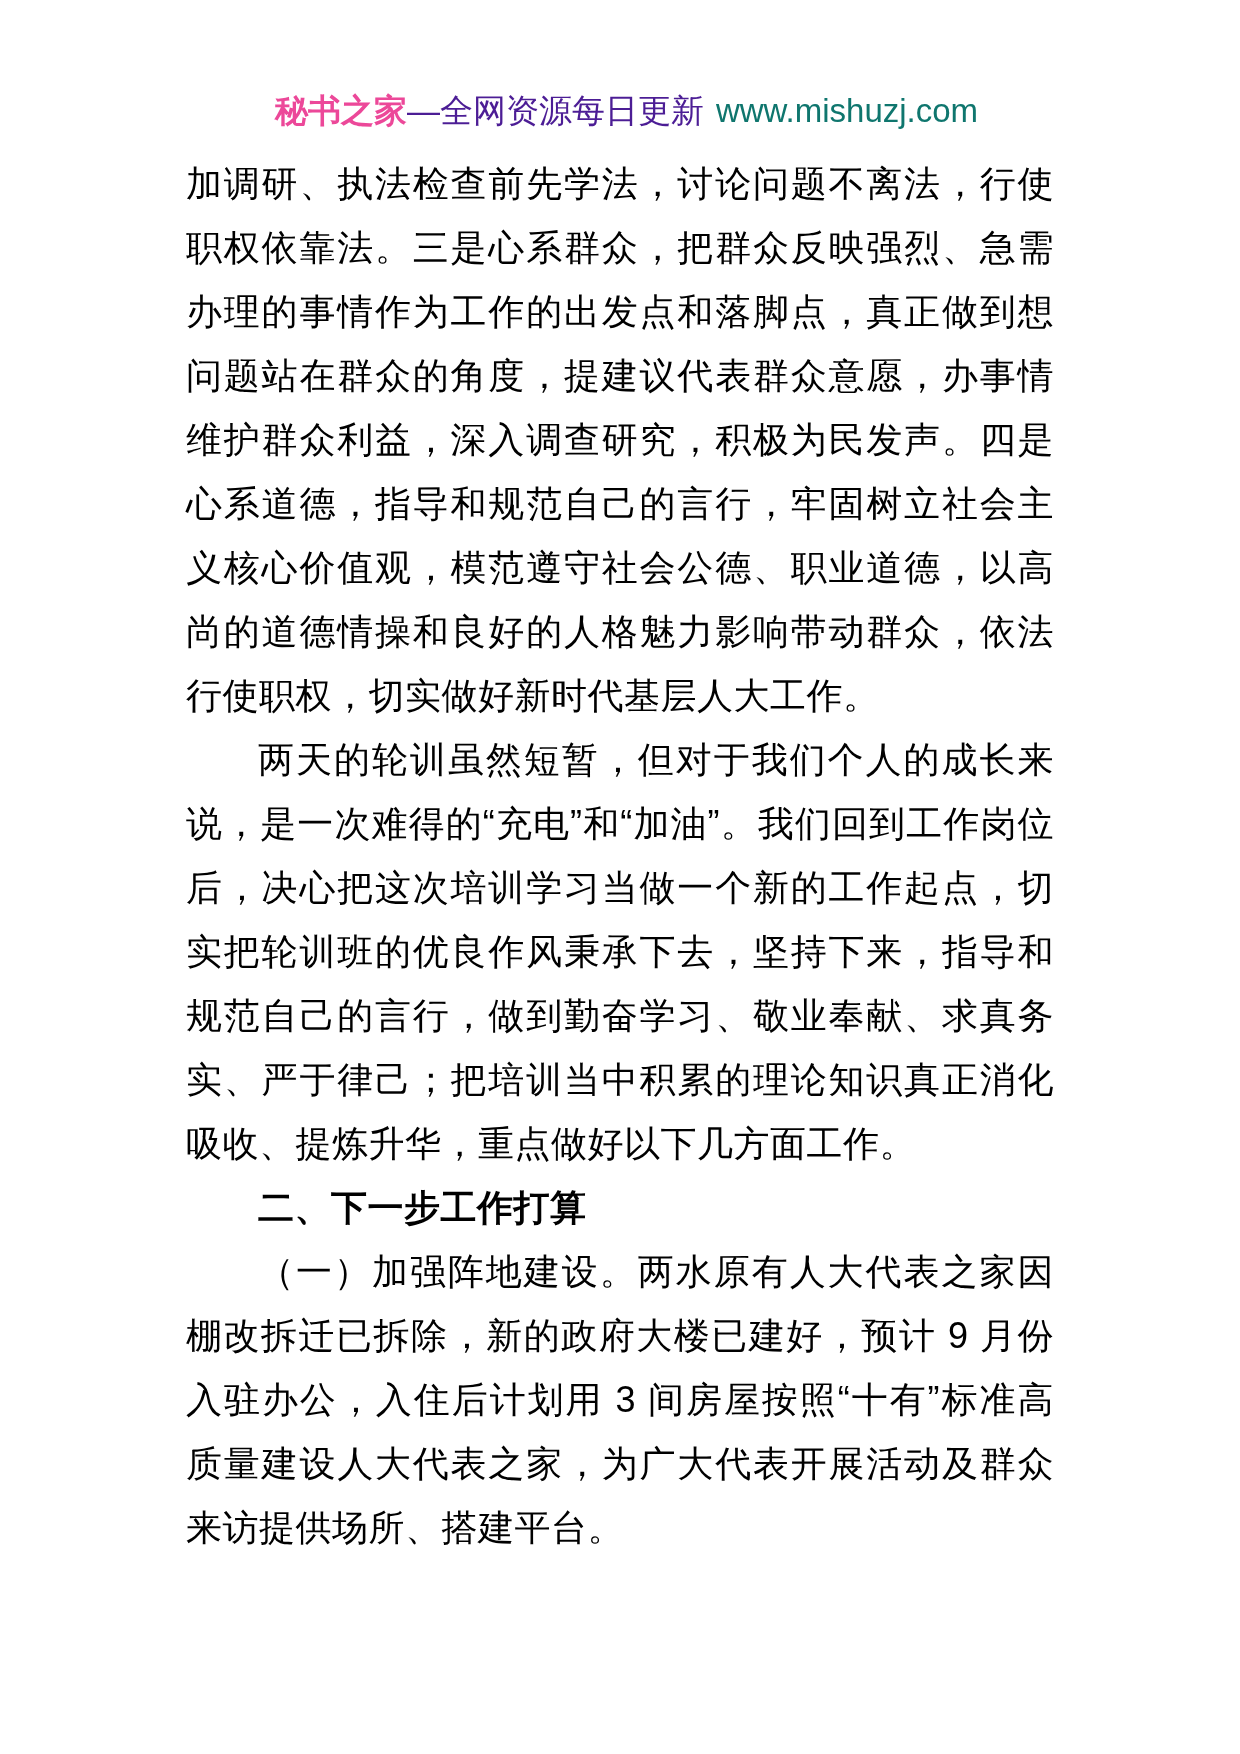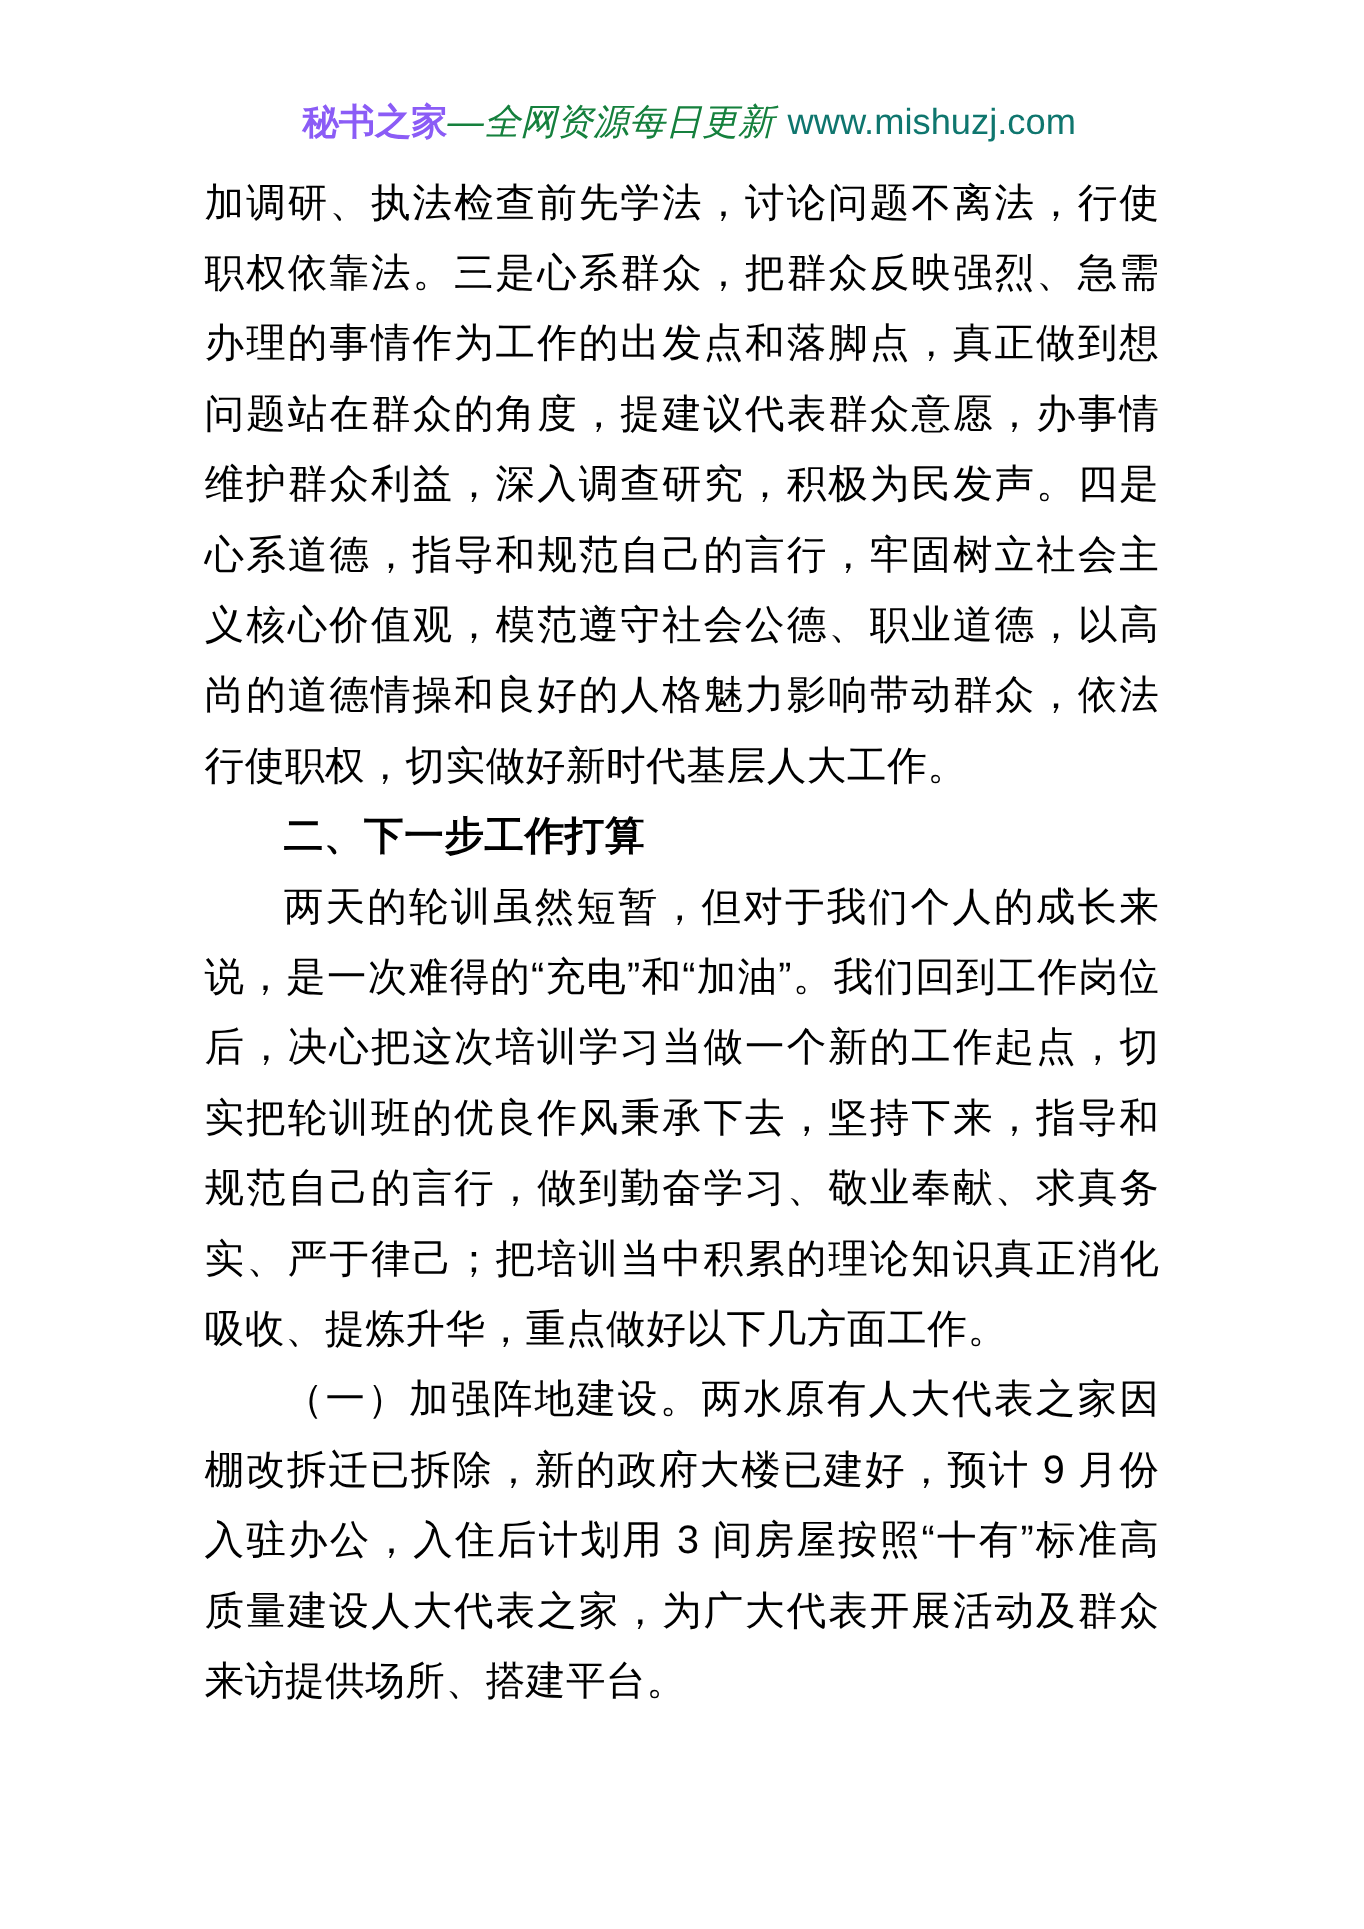--- a/index.html
+++ b/index.html
@@ -17,28 +17,27 @@
     overflow: hidden;
   }
   .site-header {
     padding-top: 90px;
     text-align: center;
     font-size: 33px;
     line-height: 42px;
     white-space: nowrap;
   }
   .site-name {
-    color: #8b5cf6;
+    color: #ec4899;
     font-weight: 700;
     margin-left: 13px;
   }
   .site-tagline {
-    color: #15803d;
+    color: #4c1d95;
     font-weight: 400;
-    font-style: italic;
   }
   .site-url {
     color: #0f766e;
     text-decoration: none;
     margin-left: 12px;
     font-weight: 400;
   }
   .doc-body {
     width: 868px;
     margin: 20px auto 0 auto;
@@ -63,18 +62,18 @@
 <body>
 
 <div class="page">
 
   <div class="site-header">
     <span class="site-name">秘书之家</span><span class="site-tagline">—全网资源每日更新</span><a class="site-url">www.mishuzj.com</a>
   </div>
 
   <div class="doc-body">
     <p>加调研、执法检查前先学法，讨论问题不离法，行使职权依靠法。三是心系群众，把群众反映强烈、急需办理的事情作为工作的出发点和落脚点，真正做到想问题站在群众的角度，提建议代表群众意愿，办事情维护群众利益，深入调查研究，积极为民发声。四是心系道德，指导和规范自己的言行，牢固树立社会主义核心价值观，模范遵守社会公德、职业道德，以高尚的道德情操和良好的人格魅力影响带动群众，依法行使职权，切实做好新时代基层人大工作。</p>
+    <p class="indent">两天的轮训虽然短暂，但对于我们个人的成长来说，是一次难得的“充电”和“加油”。我们回到工作岗位后，决心把这次培训学习当做一个新的工作起点，切实把轮训班的优良作风秉承下去，坚持下来，指导和规范自己的言行，做到勤奋学习、敬业奉献、求真务实、严于律己；把培训当中积累的理论知识真正消化吸收、提炼升华，重点做好以下几方面工作。</p>
     <p class="indent section-heading">二、下一步工作打算</p>
-    <p class="indent">两天的轮训虽然短暂，但对于我们个人的成长来说，是一次难得的“充电”和“加油”。我们回到工作岗位后，决心把这次培训学习当做一个新的工作起点，切实把轮训班的优良作风秉承下去，坚持下来，指导和规范自己的言行，做到勤奋学习、敬业奉献、求真务实、严于律己；把培训当中积累的理论知识真正消化吸收、提炼升华，重点做好以下几方面工作。</p>
     <p class="indent">（一）加强阵地建设。两水原有人大代表之家因棚改拆迁已拆除，新的政府大楼已建好，预计 9 月份入驻办公，入住后计划用 3 间房屋按照“十有”标准高质量建设人大代表之家，为广大代表开展活动及群众来访提供场所、搭建平台。</p>
   </div>
 
 </div>
 
 </body></html>

